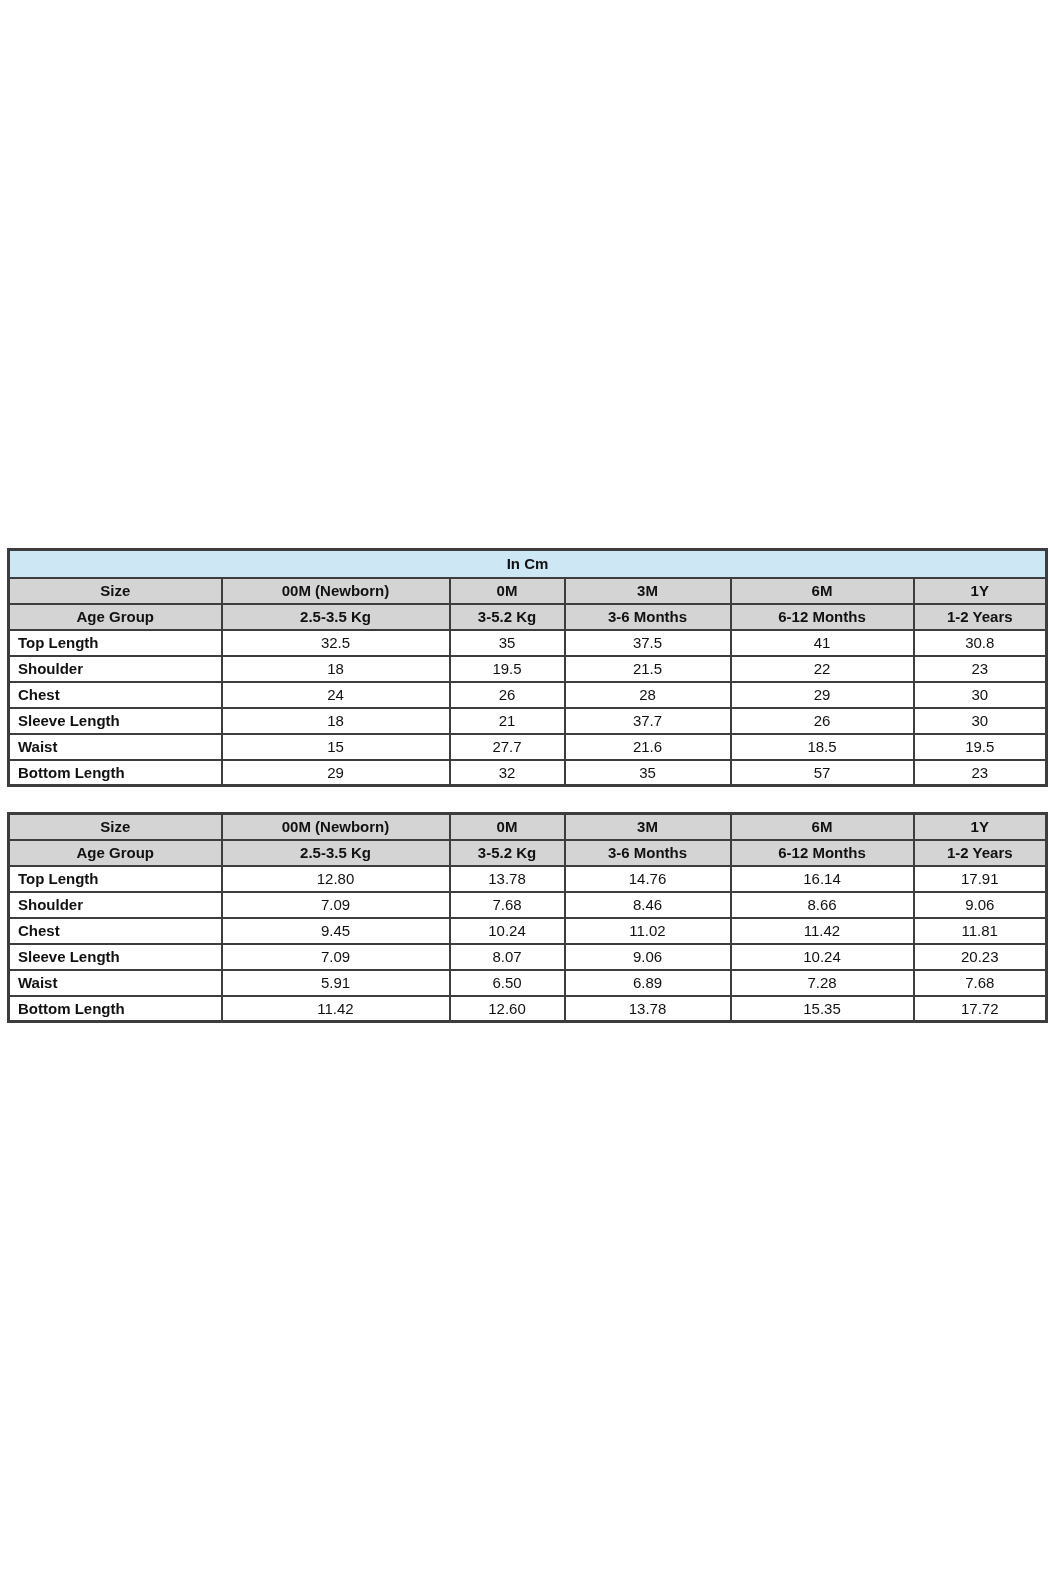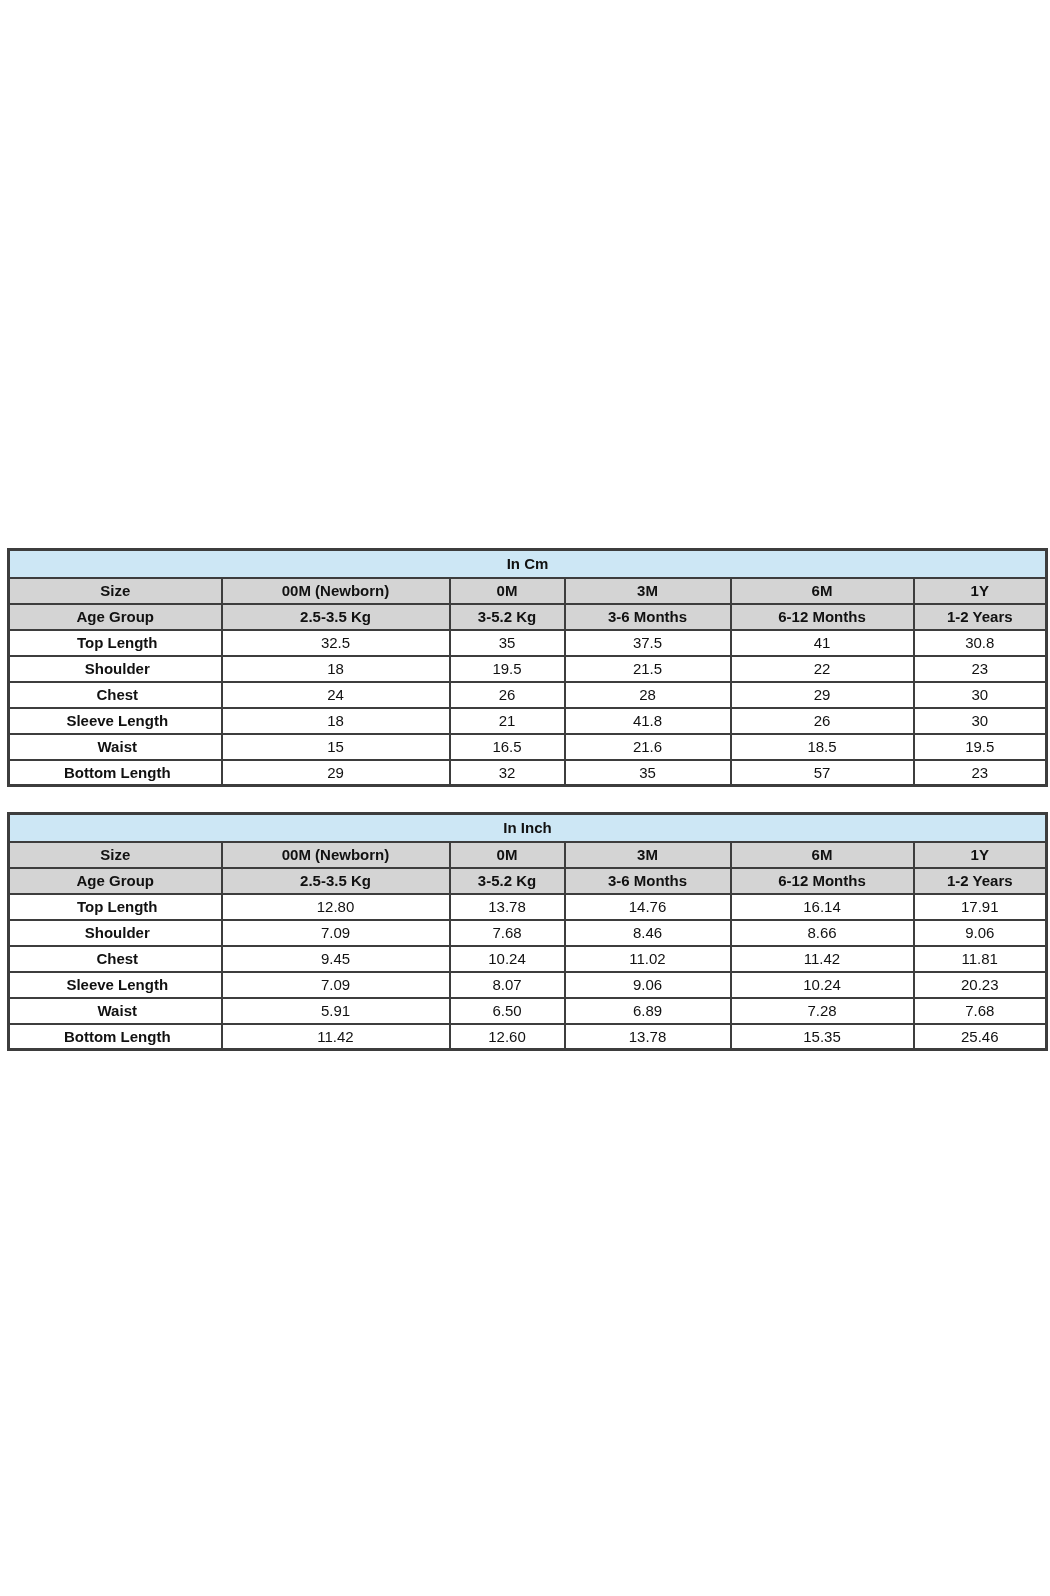--- a/index.html
+++ b/index.html
@@ -50,21 +50,21 @@
     background: var(--title_bg);
     font-weight: bold;
     height: 28px;
   }
   tr.head-row td {
     background: var(--header_bg);
     font-weight: bold;
     margin-top: 44px;
   }
   tr.data-row td.row-label {
-    text-align: center;
+    text-align: left;
     padding-left: 8px;
     font-weight: bold;
   }
   col.c-size { width: 213px; }
   col.c-00m  { width: 228px; }
   col.c-0m   { width: 115px; }
   col.c-3m   { width: 166px; }
   col.c-6m   { width: 183px; }
   col.c-1y   { width: 133px; }
 </style>
@@ -122,28 +122,28 @@
         <td>24</td>
         <td>26</td>
         <td>28</td>
         <td>29</td>
         <td>30</td>
       </tr>
       <tr class="data-row">
         <td class="row-label">Sleeve Length</td>
         <td>18</td>
         <td>21</td>
-        <td>41.8</td>
+        <td>37.7</td>
         <td>26</td>
         <td>30</td>
       </tr>
       <tr class="data-row">
         <td class="row-label">Waist</td>
         <td>15</td>
-        <td>16.5</td>
+        <td>27.7</td>
         <td>21.6</td>
         <td>18.5</td>
         <td>19.5</td>
       </tr>
       <tr class="data-row">
         <td class="row-label">Bottom Length</td>
         <td>29</td>
         <td>32</td>
         <td>35</td>
         <td>57</td>
@@ -157,23 +157,20 @@
   <table class="size-table">
     <colgroup>
       <col class="c-size">
         <col class="c-00m">
         <col class="c-0m">
       <col class="c-3m">
         <col class="c-6m">
         <col class="c-1y">
     </colgroup>
     <tbody>
-      <tr class="title-row">
-        <td colspan="6">In Inch</td>
-      </tr>
       <tr class="head-row">
         <td>Size</td>
         <td>00M (Newborn)</td>
         <td>0M</td>
         <td>3M</td>
         <td>6M</td>
         <td>1Y</td>
       </tr>
       <tr class="head-row">
         <td>Age Group</td>
@@ -222,17 +219,17 @@
         <td>6.89</td>
         <td>7.28</td>
         <td>7.68</td>
       </tr>
       <tr class="data-row">
         <td class="row-label">Bottom Length</td>
         <td>11.42</td>
         <td>12.60</td>
         <td>13.78</td>
         <td>15.35</td>
-        <td>25.46</td>
+        <td>17.72</td>
       </tr>
     </tbody>
   </table>
 </div>
 
 </body></html>

